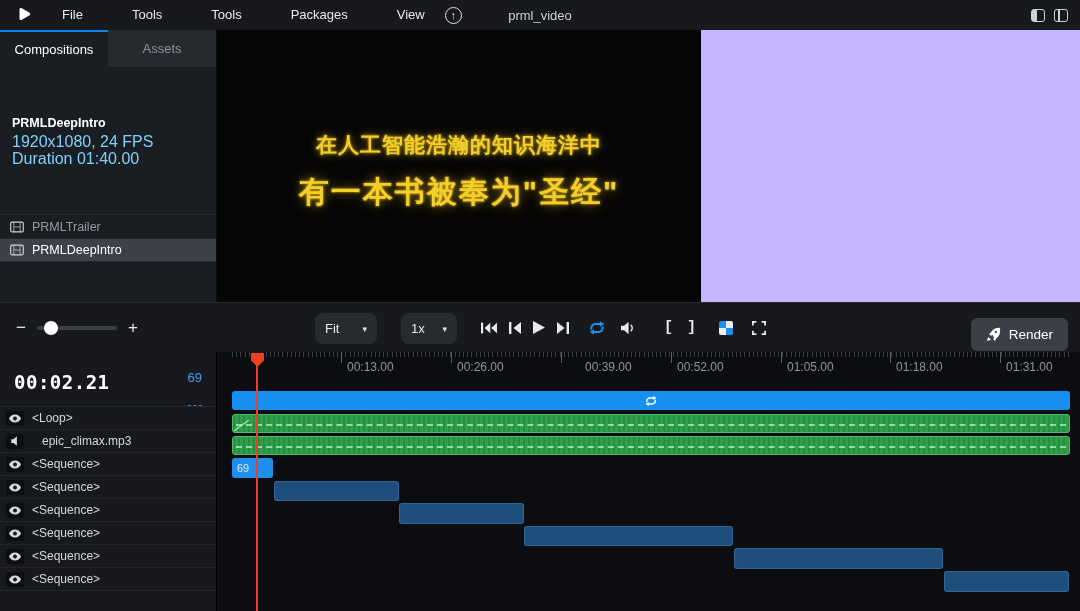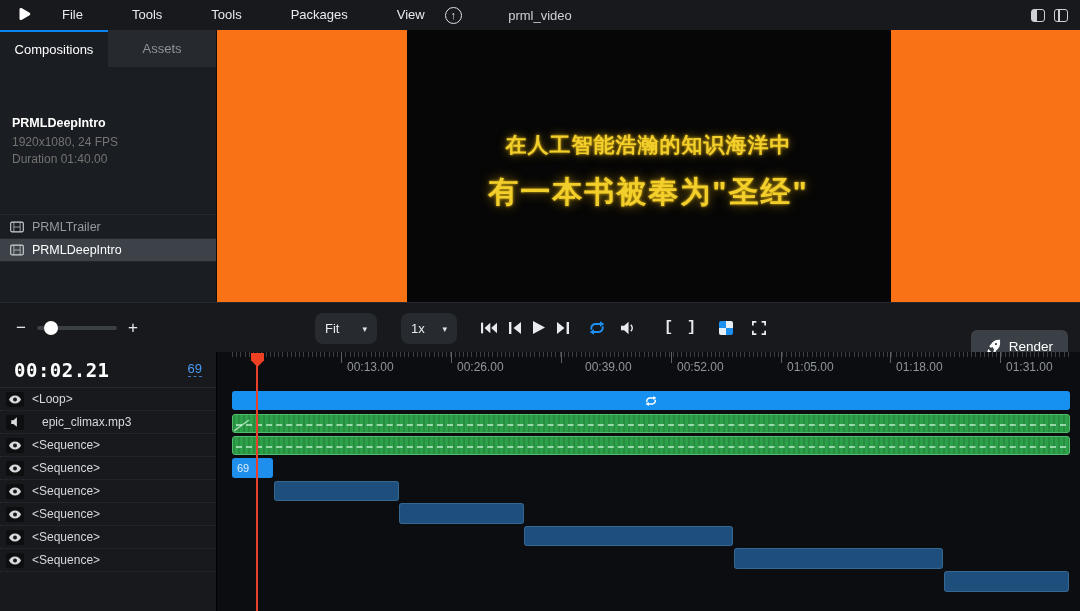--- a/index.html
+++ b/index.html
@@ -22,26 +22,26 @@
   .pi-fill-left::before { content:''; position:absolute; left:0; top:0; bottom:0; width:5px; background:#cdd1d5; }
   .pi-line-left::before { content:''; position:absolute; left:3px; top:0; bottom:0; width:1.5px; background:#cdd1d5; }
   
   .main { display:flex; height:272px; }
   .sidebar { width:217px; background:#1a1d21; border-right:1px solid #0c0e10; display:flex; flex-direction:column;gap:36px; }
   .tabs { display:flex; height:37px; }
   .tab { flex:1; display:flex; align-items:center; justify-content:center; font-size:13px; color:#8d939a; background:#26292e; cursor:pointer; }
   .tab.active { background:#1a1d21; color:#fff; border-top:2px solid #0b84f3; }
   .comp-info { padding:13px 12px 11px; }
   .comp-name { font-weight:700; font-size:12.5px; color:#fff; margin-bottom:4px; }
-  .comp-line { font-size:12px; color:#737373; line-height:16.5px; }
+  .comp-line { font-size:16px; color:#7dd3fc; line-height:16.5px; }
   .comp-row { height:24px; display:flex; align-items:center; gap:8px; padding-left:10px;
     border-top:1px solid #24272b; color:#959ba1; font-size:12.5px; cursor:pointer; }
   .comp-row.selected { background:#3c4248; color:#fff; }
   .comp-row:last-child { border-bottom:1px solid #24272b; }
-  .canvas { flex:1; background:#f97316; display:flex; align-items:center; justify-content:center; }
+  .canvas { flex:1; background:#c4b5fd; display:flex; align-items:center; }
   .video { width:484px; height:272px; background:#060606; display:flex; flex-direction:column;
     align-items:center; justify-content:center; gap:13px; padding-top:12px; }
   .sub1 { font-size:21px; font-weight:700; letter-spacing:1px; color:#f2cf2a;
     text-shadow:0 0 10px rgba(240,190,20,.6), 0 0 3px rgba(240,190,20,.9); font-family:sans-serif; }
   .sub2 { font-size:30px; font-weight:700; letter-spacing:2px; color:#f2cf2a;
     text-shadow:0 0 12px rgba(240,190,20,.6), 0 0 3px rgba(240,190,20,.9); font-family:sans-serif; }
   
   .controls { position:relative; height:50px; background:#17191c; border-top:1px solid #26292d; }
   .zoomgrp { position:absolute; left:16px; top:0; height:100%; display:flex; align-items:center; gap:11px; }
   .zbtn { font-size:17px; color:#e8eaed; line-height:1; }
@@ -50,27 +50,27 @@
   .dd { position:absolute; top:10px; height:31px; background:#272b30; border-radius:8px;
     display:flex; align-items:center; justify-content:space-between; padding:0 10px; font-size:13px; color:#e8eaed; cursor:pointer; }
   .dd-fit { left:315px; width:62px; }
   .dd-speed { left:401px; width:56px; }
   .chev { font-size:9px; color:#dfe2e5; margin-left:8px; }
   .transport { position:absolute; left:481px; top:0; height:100%; display:flex; align-items:center; }
   .t-i { display:flex; align-items:center; cursor:pointer; }
   .bracket { font-size:15px; font-weight:700; color:#e8eaed; font-family:"Liberation Mono", monospace; }
   .checker { width:14px; height:14px; border-radius:2px;
     background:conic-gradient(#e8f1f8 0 25%, #1e90f0 0 50%, #e8f1f8 0 75%, #1e90f0 0); }
-  .render-btn { position:absolute; right:12px; top:27px; height:33px; padding:0 15px; background:#3b4046;
+  .render-btn { position:absolute; right:12px; top:15px; height:33px; padding:0 15px; background:#3b4046;
     border-radius:6px; display:flex; align-items:center; gap:8px; color:#fff; font-size:13.5px; cursor:pointer; }
   
   .timeline { display:flex; height:259px; }
   .tl-left { width:217px; background:#17191c; border-right:1px solid #000; }
-  .tl-head { height:36px; display:flex; align-items:center; justify-content:space-between;
-    padding:0 14px; border-bottom:1px solid #24272b; }
+  .tl-head { height:36px; display:flex; justify-content:space-between;
+    padding:0 14px; border-bottom:1px solid #24272b;margin-top:19px; }
   .timecode { font-family:"DejaVu Sans Mono", monospace; font-weight:700; font-size:19px; color:#fff; letter-spacing:.5px; }
   .framenum { color:#4b9bf5; font-size:13px; border-bottom:1px dashed rgba(75,155,245,.75); line-height:1.15; }
   .trow { height:23px; display:flex; align-items:center; gap:8px; padding-left:6px; border-bottom:1px dotted #2a2e34; }
   .chip { width:18px; height:15px; background:#0c0e10; border-radius:2px; flex:0 0 auto;
     display:flex; align-items:center; justify-content:center; }
   .tlabel { font-size:12px; color:#d6d9dc; white-space:nowrap; }
   .tlabel.ind1 { margin-left:10px; }
   .tl-body { flex:1; position:relative; background:#0b0d10; overflow:hidden; }
   .ruler { position:absolute; left:0; right:0; top:0; height:38px; }
   .ruler-minor { position:absolute; left:15px; right:8px; top:0; height:5px;

